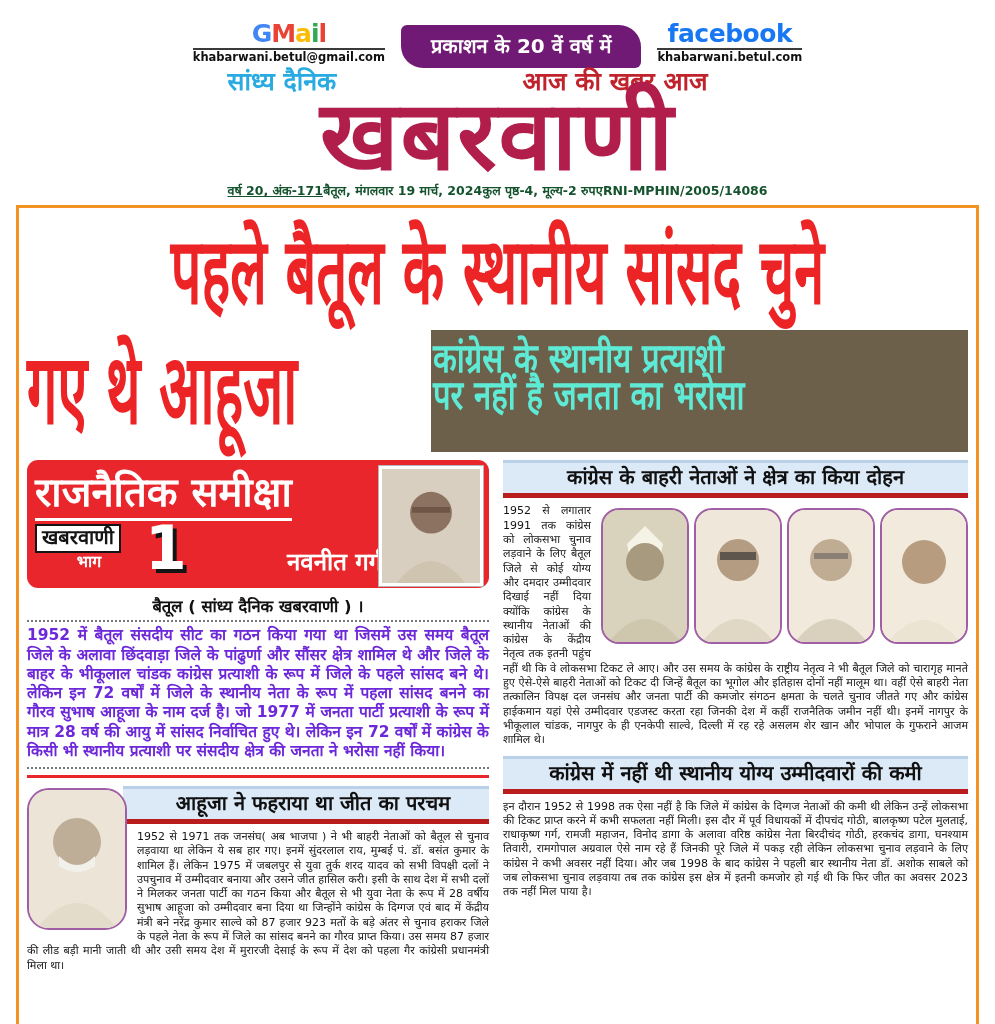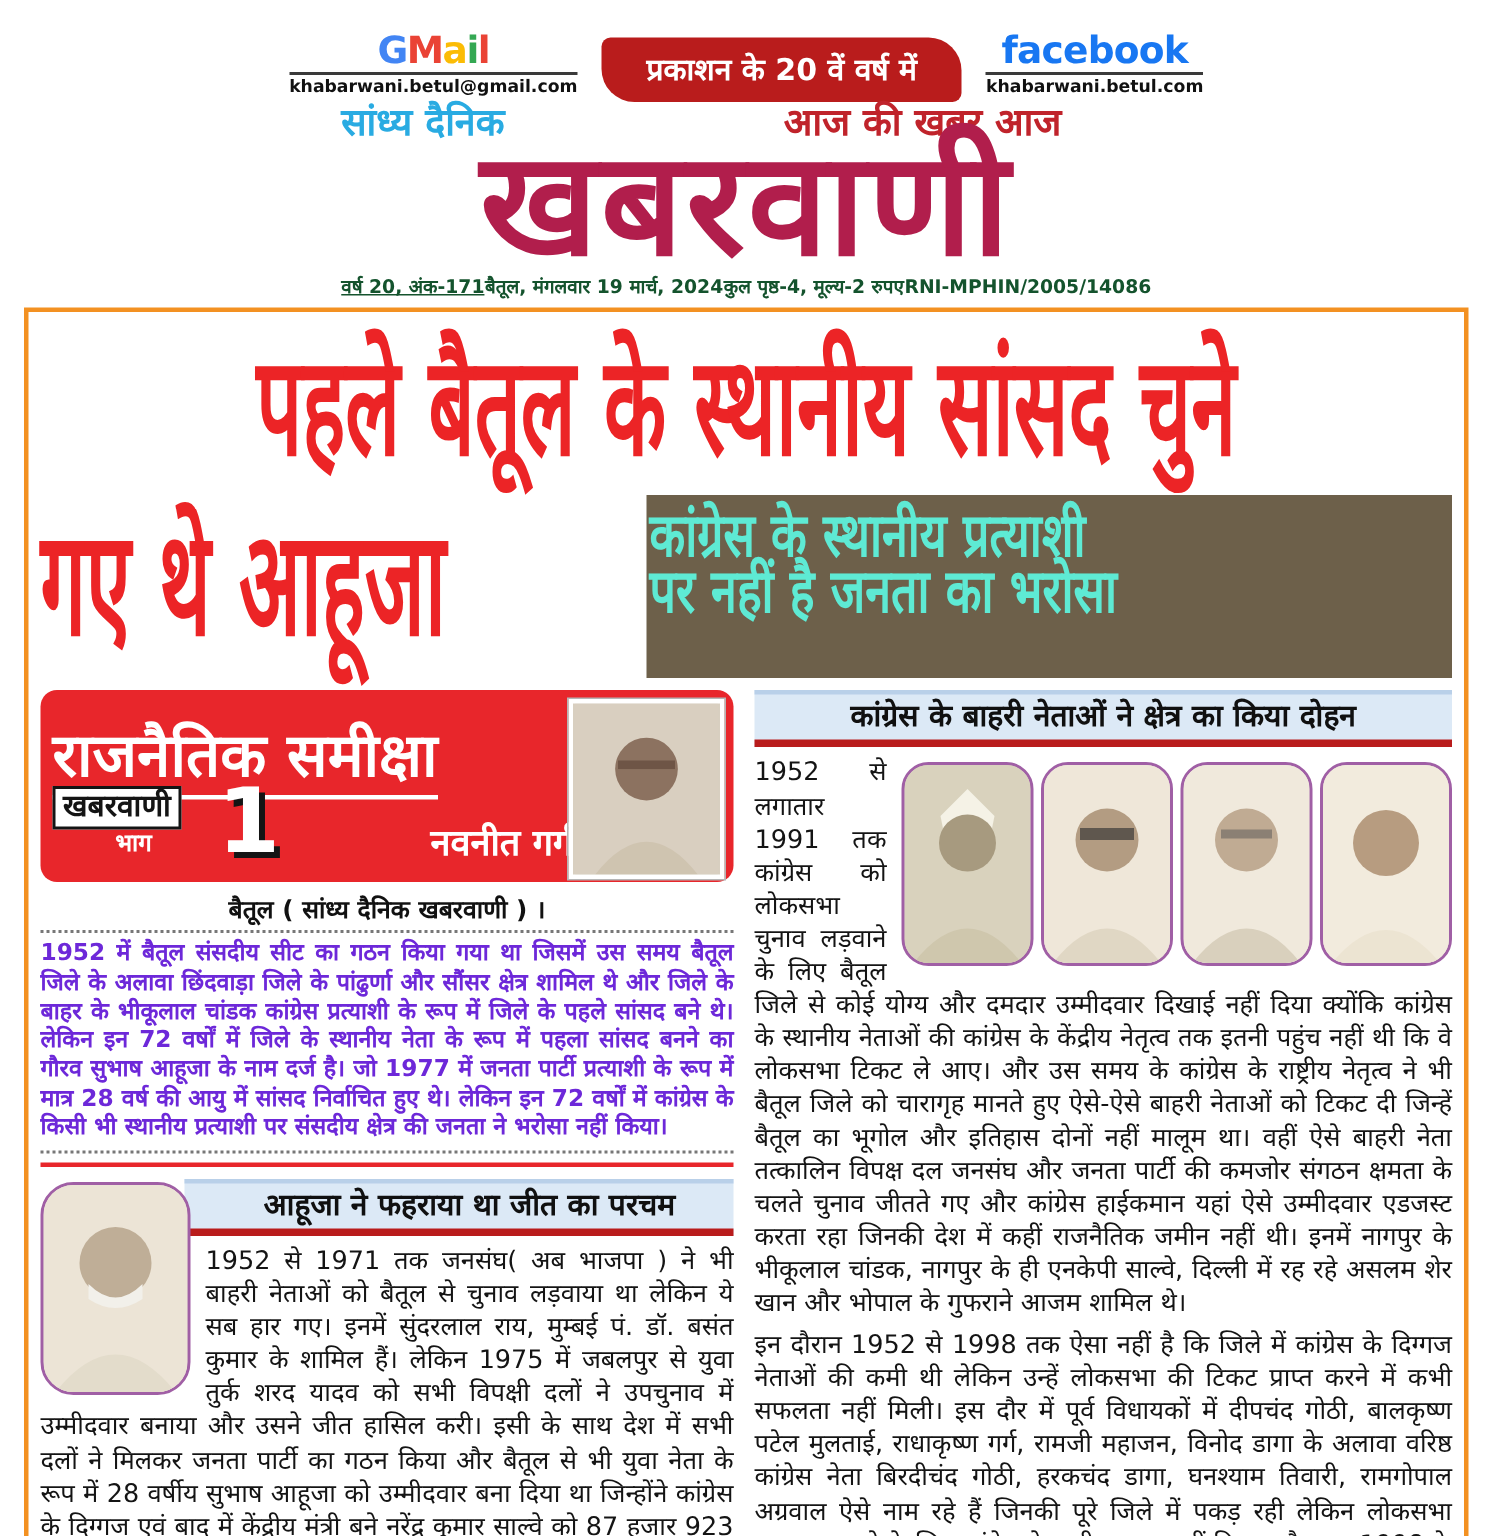--- a/index.html
+++ b/index.html
@@ -6,21 +6,21 @@
   body{
     width:995px;height:1024px;background:#ffffff;
     font-family:"DejaVu Sans",sans-serif;overflow:hidden;position:relative;
   }
   
   .top-row{display:flex;justify-content:center;align-items:flex-start;gap:16px;padding-top:21px;height:46px;}
   .logo-block{text-align:center;line-height:1;}
   .gmail-word{font-size:25px;font-weight:bold;letter-spacing:-1px;}
   .gm0{color:#4285F4}.gm1{color:#EA4335}.gm2{color:#FBBC05}.gm3{color:#34A853}.gm4{color:#EA4335}
   .logo-sub{display:block;font-size:11.5px;font-weight:bold;color:#111;border-top:2px solid #3a3a3a;margin-top:2px;padding-top:2px;}
-  .pill{background:#b91c1c;color:#fff;font-size:20px;font-weight:bold;padding:7px 30px 9px;border-radius:6px 22px 6px 22px;margin-top:4px;white-space:nowrap;}
+  .pill{background:#701a75;color:#fff;font-size:20px;font-weight:bold;padding:7px 30px 9px;border-radius:6px 22px 6px 22px;margin-top:4px;white-space:nowrap;}
   .fb-word{color:#1877f2;font-size:25px;font-weight:bold;letter-spacing:-0.5px;}
   
   .masthead{width:540px;margin:2px auto 0;}
   .tag-row{display:flex;justify-content:space-between;align-items:flex-end;font-weight:bold;line-height:1;}
   .tag-left{color:#29abe2;font-size:25px;}
   .tag-right{color:#c0232b;font-size:25px;margin-right:60px;}
   .paper-title{color:#b11e4c;font-size:96px;font-weight:bold;line-height:0.88;text-align:center;letter-spacing:2px;white-space:nowrap;}
   .info-row{display:flex;justify-content:space-between;align-items:center;font-size:12.5px;font-weight:bold;color:#14532d;margin-top:4px;white-space:nowrap;}
   .info-issue{text-decoration:underline;}
   
@@ -30,37 +30,37 @@
   .row2{display:flex;gap:12px;align-items:stretch;height:122px;margin-top:8px;}
   .h2-wrap{width:392px;overflow:visible;}
   .headline2{display:inline-block;color:#ec2426;font-size:54px;font-weight:bold;line-height:1;white-space:nowrap;transform:scaleY(1.8);transform-origin:left top;margin-top:12px;}
   .subhead-box{flex:1;background:#6d604a;color:#5eead4;padding:10px 2px 3px;box-sizing:border-box;}
   .subhead-line{font-size:31px;font-weight:bold;line-height:1.18;transform:scaleY(1.3);transform-origin:center;white-space:nowrap;}
   
   .cols{display:flex;gap:14px;margin-top:8px;}
   .col-left{width:462px;flex:none;}
   .col-right{flex:1;min-width:0;}
   
-  .banner{position:relative;background:#e8262b;height:128px;padding:24px 8px 4px;box-sizing:border-box;border-radius:11px;}
+  .banner{position:relative;background:#e8262b;height:128px;padding:12px 8px 4px;box-sizing:border-box;border-radius:11px;}
   .banner-title{color:#fff;font-size:40px;font-weight:bold;line-height:1;display:inline-block;border-bottom:3px solid #fff;padding-bottom:6px;white-space:nowrap;}
   .badge{position:absolute;left:8px;top:64px;width:108px;}
   .badge-box{background:#fff;border:2px solid #141414;color:#141414;font-size:20px;font-weight:bold;padding:0 5px 2px;display:inline-block;line-height:1.15;}
   .badge-part{color:#fff;font-size:16px;font-weight:bold;text-align:center;line-height:1.1;}
   .badge-one{position:absolute;left:118px;top:58px;color:#fff;font-size:60px;font-weight:bold;line-height:1;text-shadow:4px 4px 0 #141414;}
   .banner-author{position:absolute;left:212px;top:84px;color:#ffffff;font-size:24px;font-weight:bold;white-space:nowrap;margin-left:48px;}
   .banner-photo{position:absolute;right:6px;top:6px;width:98px;height:114px;border:3px solid #fff;outline:1px solid #b5b5b5;background:#d8cfc0;overflow:hidden;}
   .dateline{text-align:center;font-weight:bold;font-size:16.5px;margin:6px 0 2px;color:#111;}
   .dotted{border-top:2px dotted #777;margin:3px 0;}
   .intro{font-weight:bold;font-size:15.5px;line-height:1.24;text-align:justify;margin:4px 0 6px;color:#6d28d9;}
   .redline{border-top:3px solid #e8262b;margin:6px 0 8px;}
   
   .photo-left{float:left;width:96px;height:138px;border-radius:22px;border:2px solid #a05fa5;margin:2px 10px 4px 0;overflow:hidden;background:#ece5d8;}
   .bluehead{background:#dce9f6;border-top:3px solid #b9d0e9;border-bottom:5px solid #b91c1c;text-align:center;font-weight:bold;font-size:20px;color:#101010;padding:2px 0 4px;line-height:1.2;}
   .bluehead.indent{margin-left:96px;}
-  .para{font-size:17px;line-height:1.3;text-align:justify;color:#141414;margin-top:6px;}
+  .para{font-size:11px;line-height:1.3;text-align:justify;color:#141414;margin-top:6px;}
   .photos-strip{float:right;display:flex;gap:5px;margin:4px 0 6px 10px;}
   .photo-card{width:84px;height:132px;border-radius:18px;border:2px solid #a05fa5;overflow:hidden;background:#efe9dd;}
   .photo-card.bw{background:#ddd6c4;}
   .sil{width:100%;height:100%;display:block;}
 </style>
 </head>
 <body>
 
 <div class="top-row">
   <div class="logo-block">
@@ -180,16 +180,17 @@
             <svg class="sil" viewBox="0 0 84 132">
               <rect width="84" height="132" fill="#f2ebdd"></rect>
               <circle cx="42" cy="52" r="22" fill="#b79c80"></circle>
               <path d="M6 132 Q42 88 78 132 Z" fill="#ece4d2"></path>
             </svg>
           </div>
         </div>
         <div class="para">1952 से लगातार 1991 तक कांग्रेस को लोकसभा चुनाव लड़वाने के लिए बैतूल जिले से कोई योग्य और दमदार उम्मीदवार दिखाई नहीं दिया क्योंकि कांग्रेस के स्थानीय नेताओं की कांग्रेस के केंद्रीय नेतृत्व तक इतनी पहुंच नहीं थी कि वे लोकसभा टिकट ले आए। और उस समय के कांग्रेस के राष्ट्रीय नेतृत्व ने भी बैतूल जिले को चारागृह मानते हुए ऐसे-ऐसे बाहरी नेताओं को टिकट दी जिन्हें बैतूल का भूगोल और इतिहास दोनों नहीं मालूम था। वहीं ऐसे बाहरी नेता तत्कालिन विपक्ष दल जनसंघ और जनता पार्टी की कमजोर संगठन क्षमता के चलते चुनाव जीतते गए और कांग्रेस हाईकमान यहां ऐसे उम्मीदवार एडजस्ट करता रहा जिनकी देश में कहीं राजनैतिक जमीन नहीं थी। इनमें नागपुर के भीकूलाल चांडक, नागपुर के ही एनकेपी साल्वे, दिल्ली में रह रहे असलम शेर खान और भोपाल के गुफराने आजम शामिल थे।</div>
       </div>
 
+      <div class="bluehead" style="margin-top:8px;">कांग्रेस में नहीं थी स्थानीय योग्य उम्मीदवारों की कमी</div>
       <div class="para">इन दौरान 1952 से 1998 तक ऐसा नहीं है कि जिले में कांग्रेस के दिग्गज नेताओं की कमी थी लेकिन उन्हें लोकसभा की टिकट प्राप्त करने में कभी सफलता नहीं मिली। इस दौर में पूर्व विधायकों में दीपचंद गोठी, बालकृष्ण पटेल मुलताई, राधाकृष्ण गर्ग, रामजी महाजन, विनोद डागा के अलावा वरिष्ठ कांग्रेस नेता बिरदीचंद गोठी, हरकचंद डागा, घनश्याम तिवारी, रामगोपाल अग्रवाल ऐसे नाम रहे हैं जिनकी पूरे जिले में पकड़ रही लेकिन लोकसभा चुनाव लड़वाने के लिए कांग्रेस ने कभी अवसर नहीं दिया। और जब 1998 के बाद कांग्रेस ने पहली बार स्थानीय नेता डॉ. अशोक साबले को जब लोकसभा चुनाव लड़वाया तब तक कांग्रेस इस क्षेत्र में इतनी कमजोर हो गई थी कि फिर जीत का अवसर 2023 तक नहीं मिल पाया है।</div>
     </div>
   </div>
 </div>
 
 </body></html>

